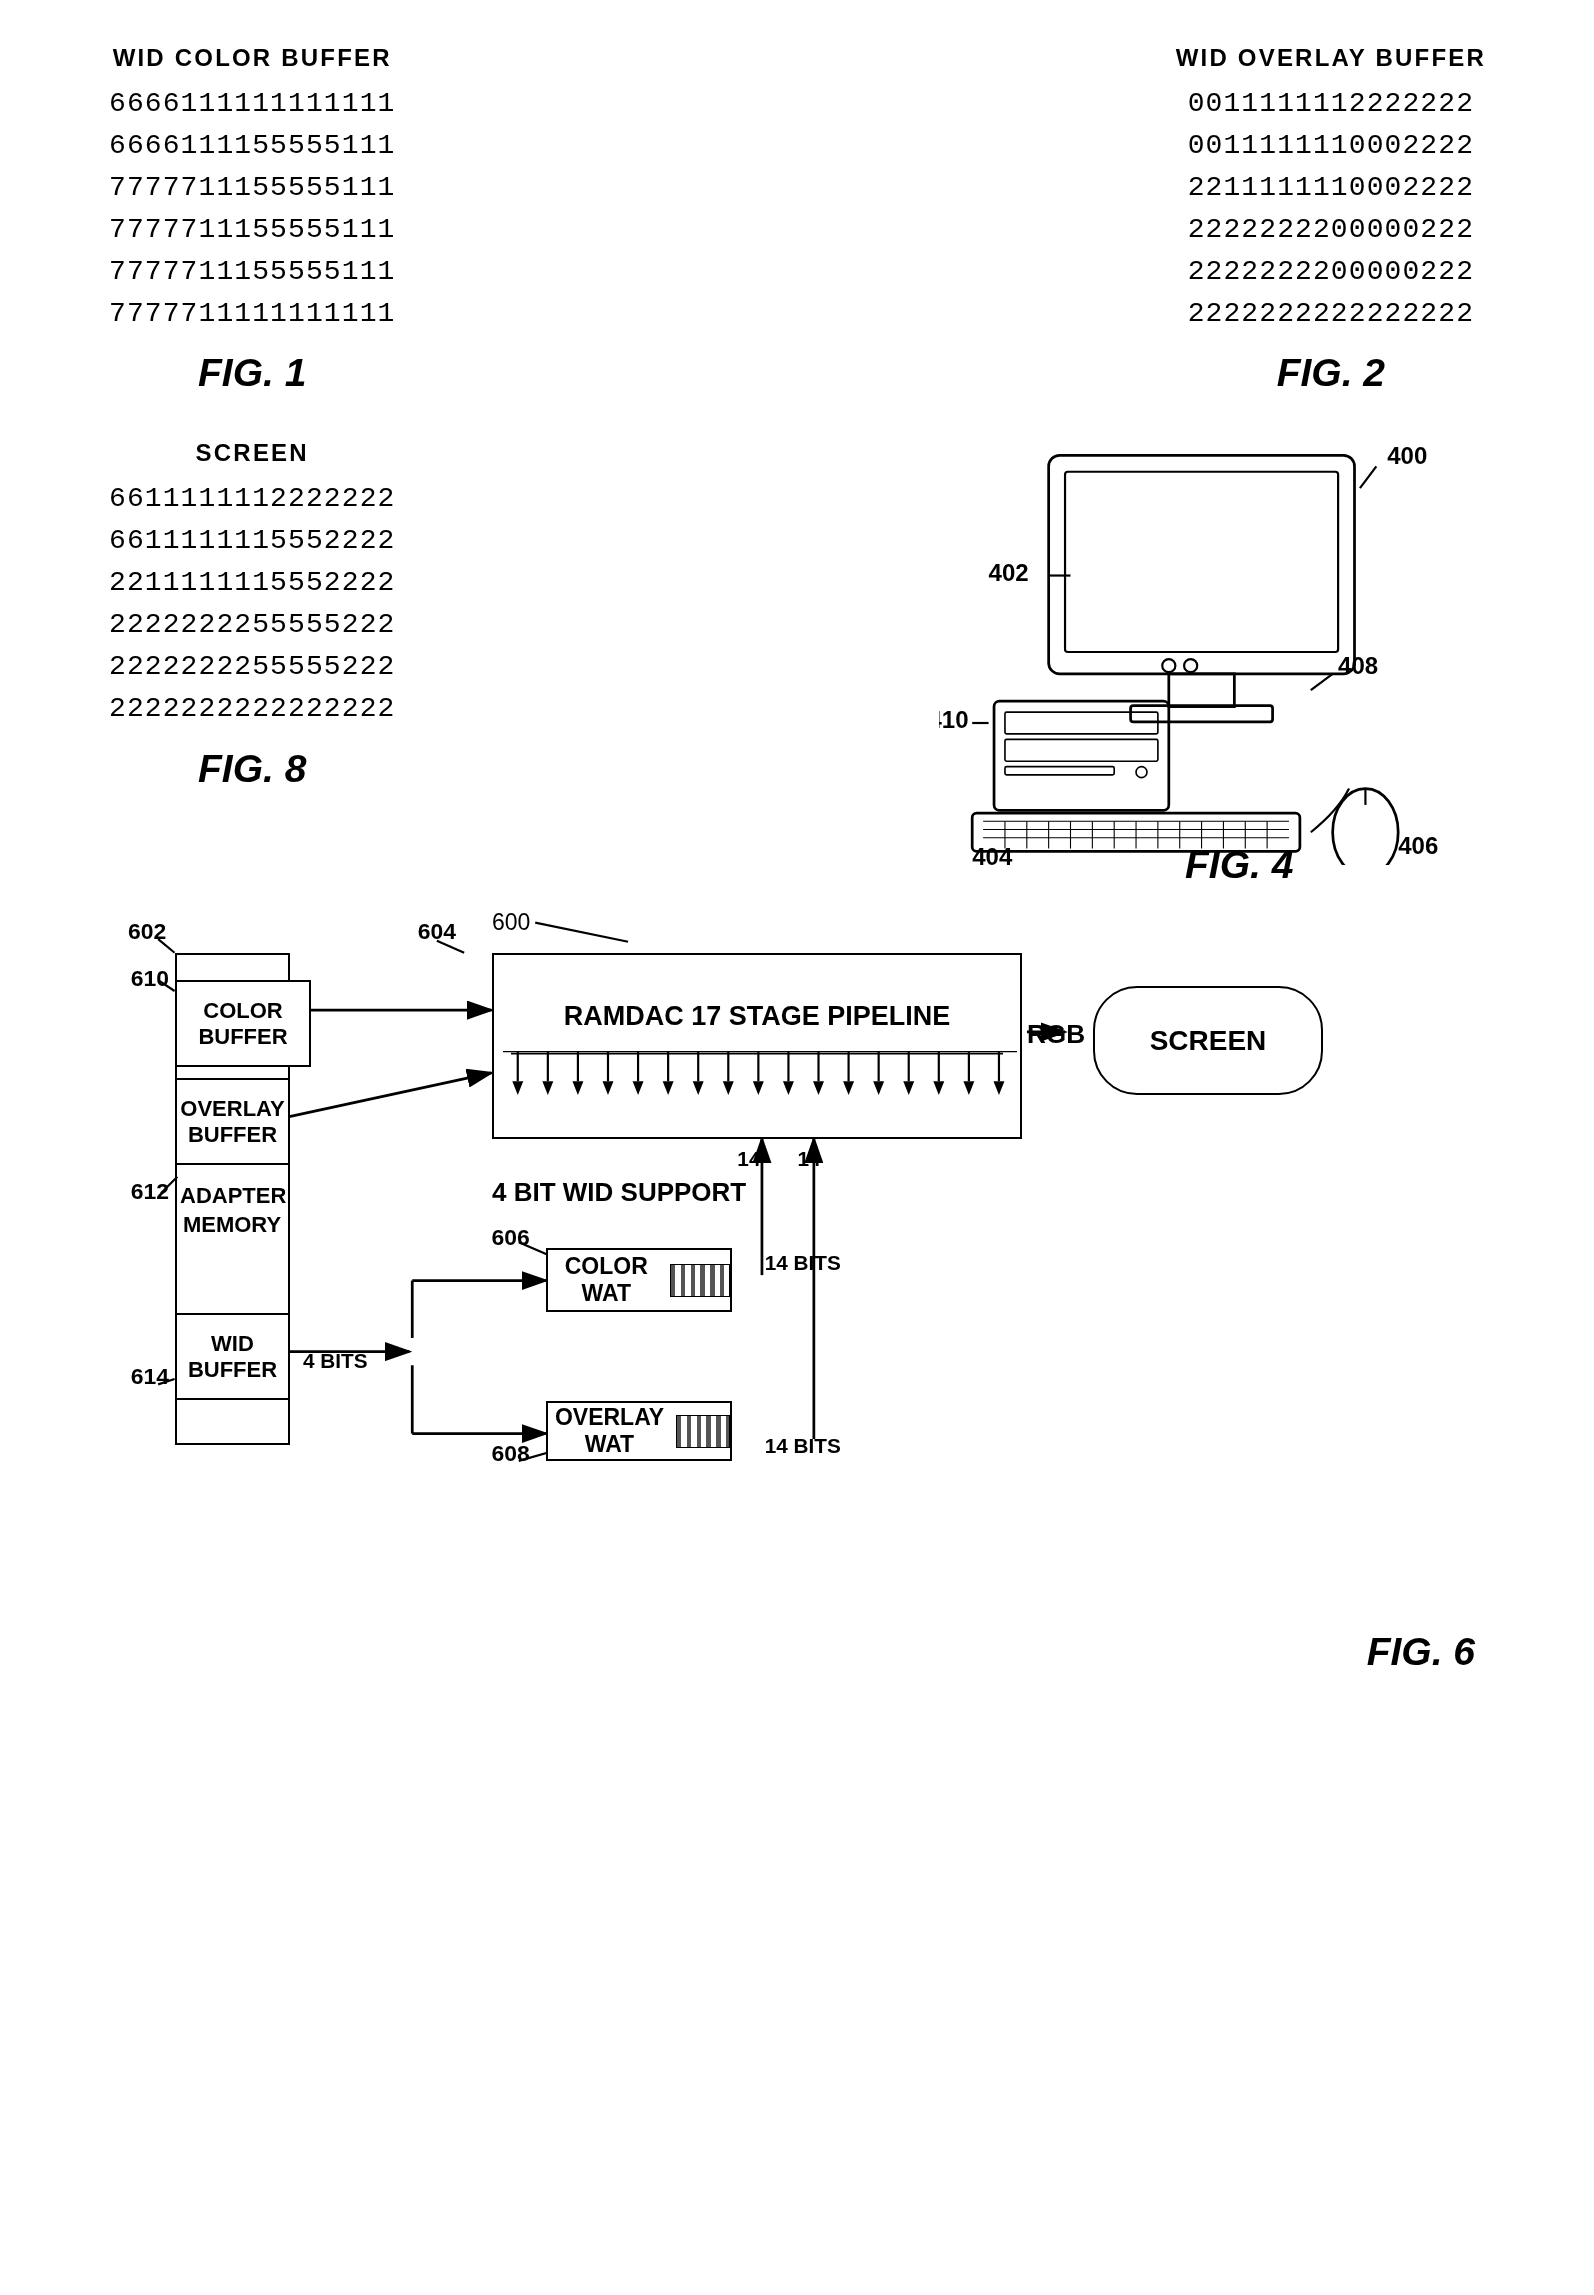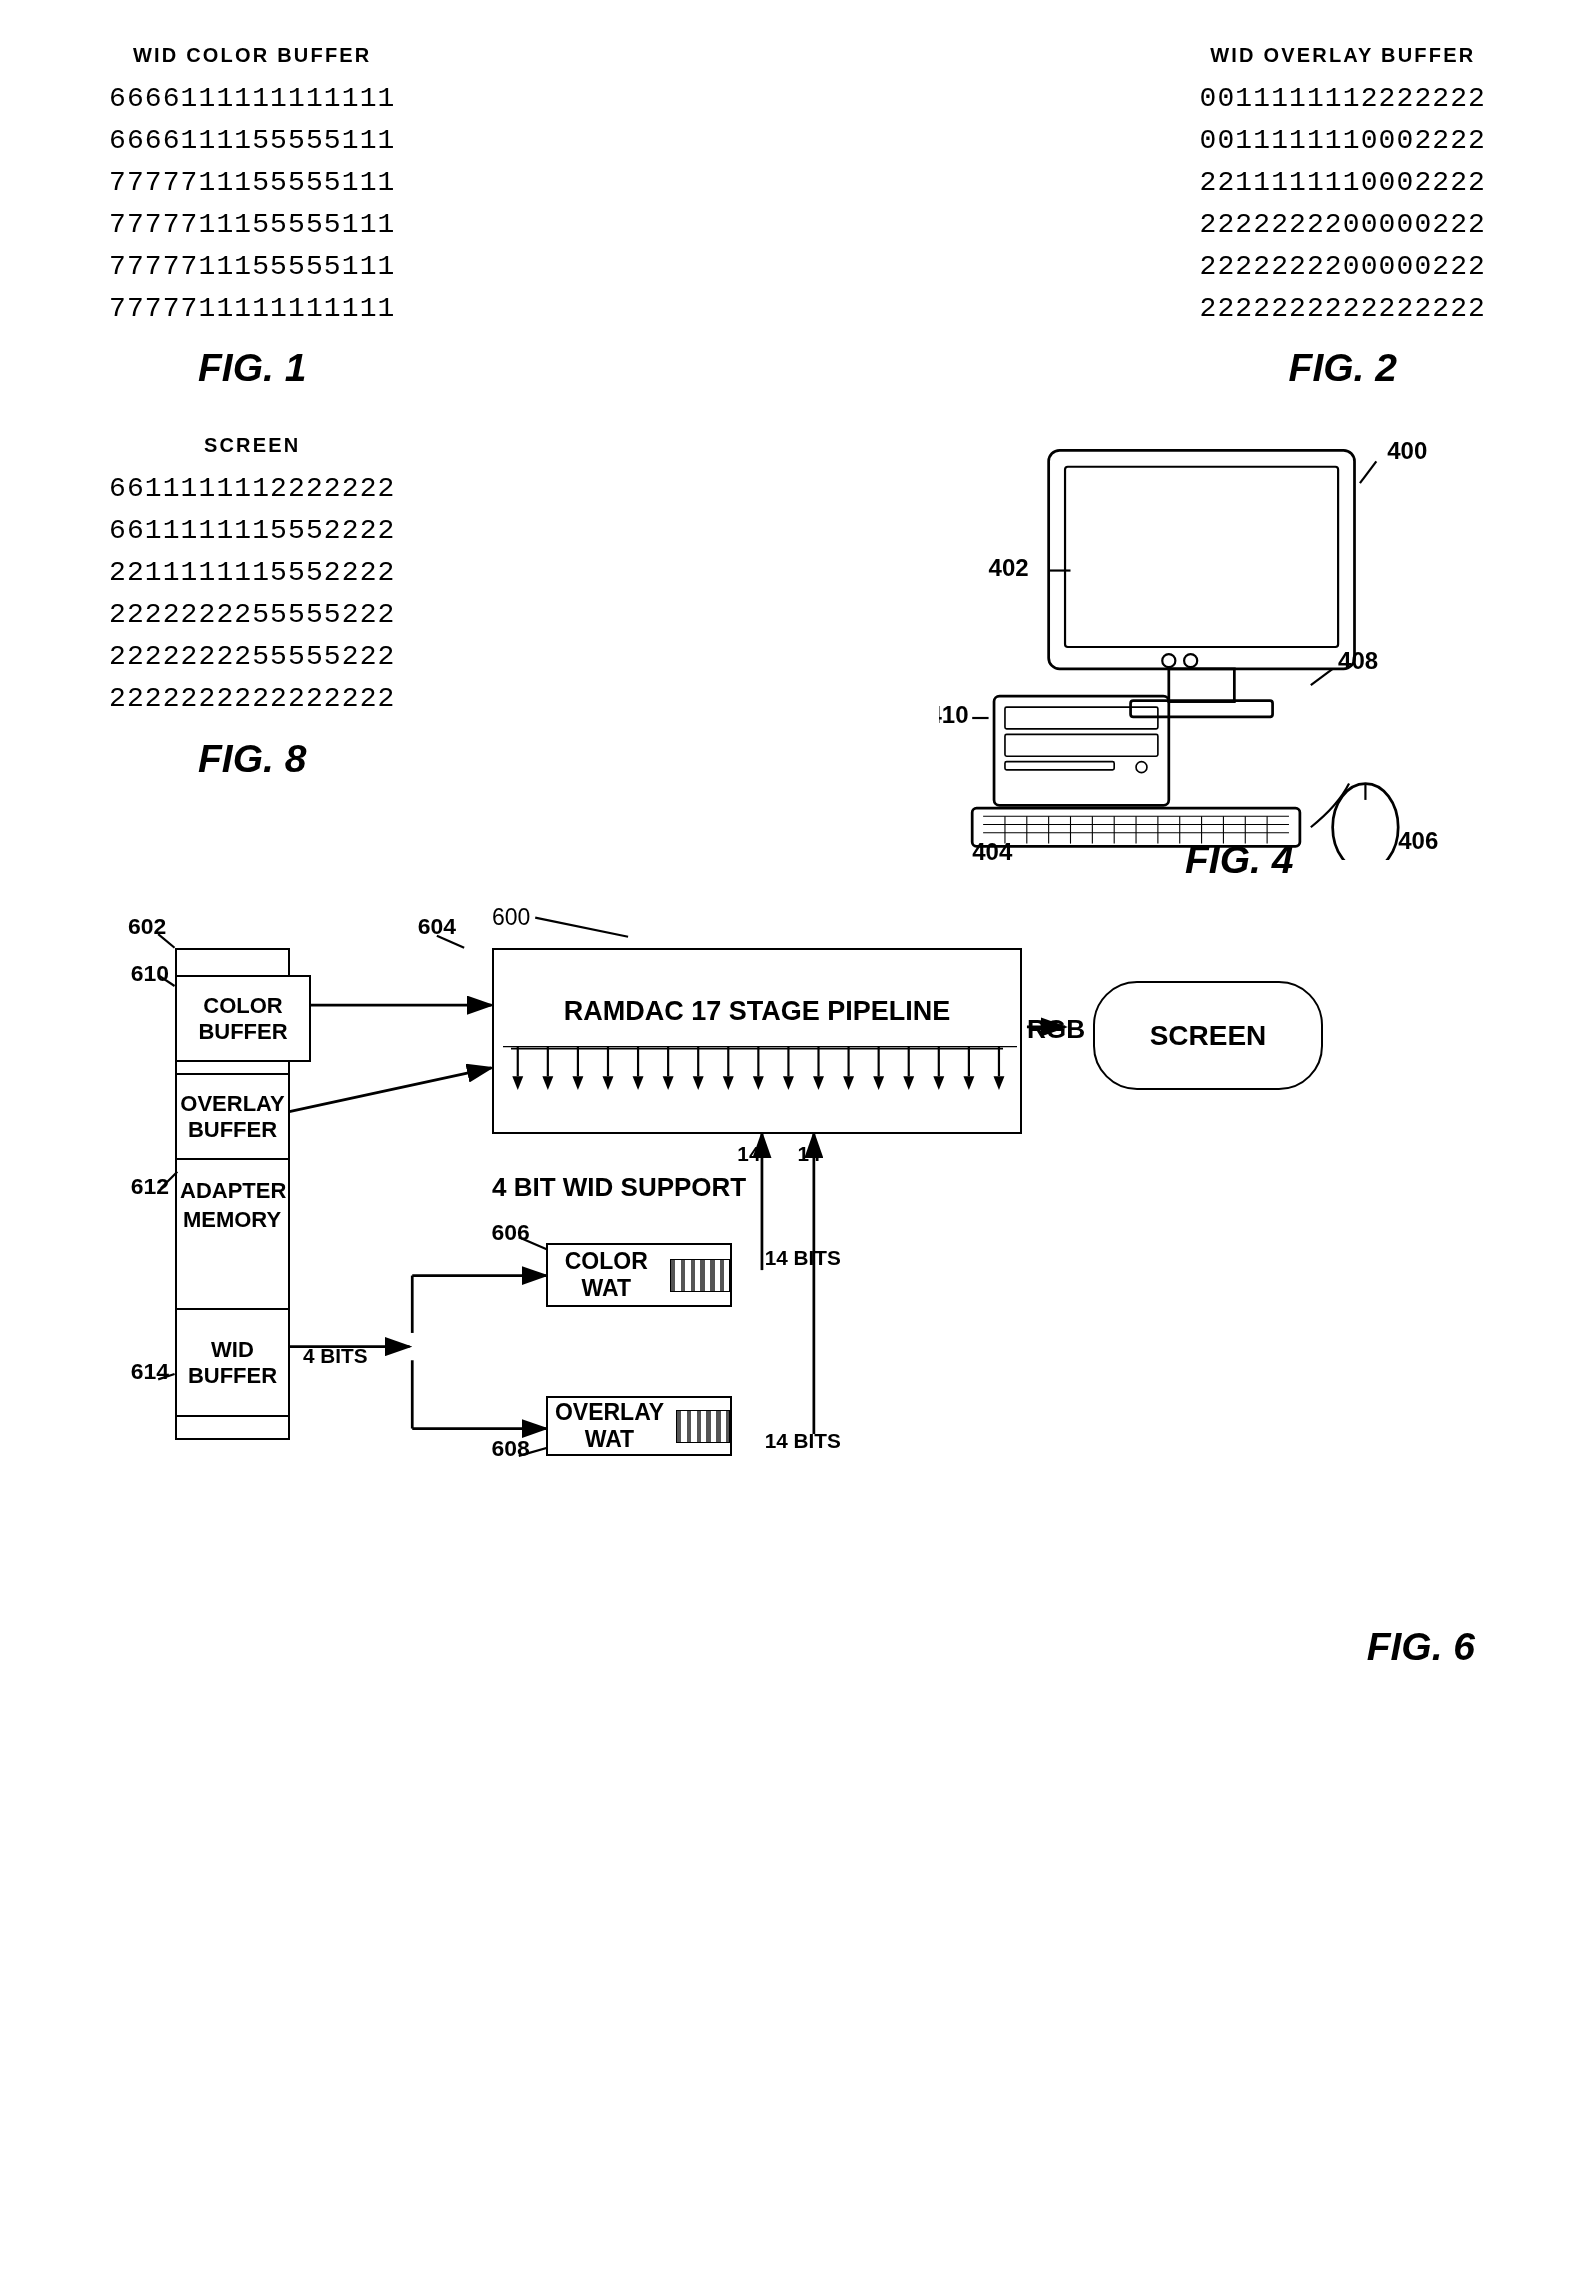--- a/index.html
+++ b/index.html
@@ -35,21 +35,21 @@
 
     .fig-label {
       font-family: Arial, sans-serif;
       font-style: italic;
       font-size: 39px;
       font-weight: bold;
       margin-top: 16.4px;
     }
 
     .fig-title {
-      font-size: 20px;
+      font-size: 24px;
       font-weight: bold;
       letter-spacing: 2.2px;
       margin-bottom: 11px;
       font-family: Arial, sans-serif;
     }
 
     .buffer-data {
       font-size: 28px;
       line-height: 1.5;
       letter-spacing: 1.1px;
@@ -273,21 +273,21 @@
     <div class="box" style="top:71px; left:66px; width:136px; height:87px; font-size:22px;">
       <span>COLOR<br>BUFFER</span>
     </div>
 
     <div class="box" style="top:169px; left:66px; width:115px; height:87px; font-size:22px;">
       <span>OVERLAY<br>BUFFER</span>
     </div>
 
     <div style="position:absolute; top:273px; left:71px; font-family:Arial; font-size:22px; font-weight:bold; width:104px; text-align:center; line-height:1.3;">ADAPTER<br>MEMORY</div>
 
-    <div class="box" style="top:404px; left:66px; width:115px; height:109px; font-size:22px;">
+    <div class="box" style="top:404px; left:66px; width:115px; height:87px; font-size:22px;">
       <span>WID<br>BUFFER</span>
     </div>
 
     <div class="box" style="top:44px; left:383px; width:530px; height:186px; font-size:27px;">
       <div style="display:flex; flex-direction:column; align-items:center; width:100%;">
         <span style="font-size:27px;text-align:right;">RAMDAC 17 STAGE PIPELINE</span>
 
         <div style="display:flex; flex-direction:row; align-items:flex-end; margin-top:16.4px; gap:5.5px;">
           <svg width="492" height="44" viewBox="0 0 900 80">
 

